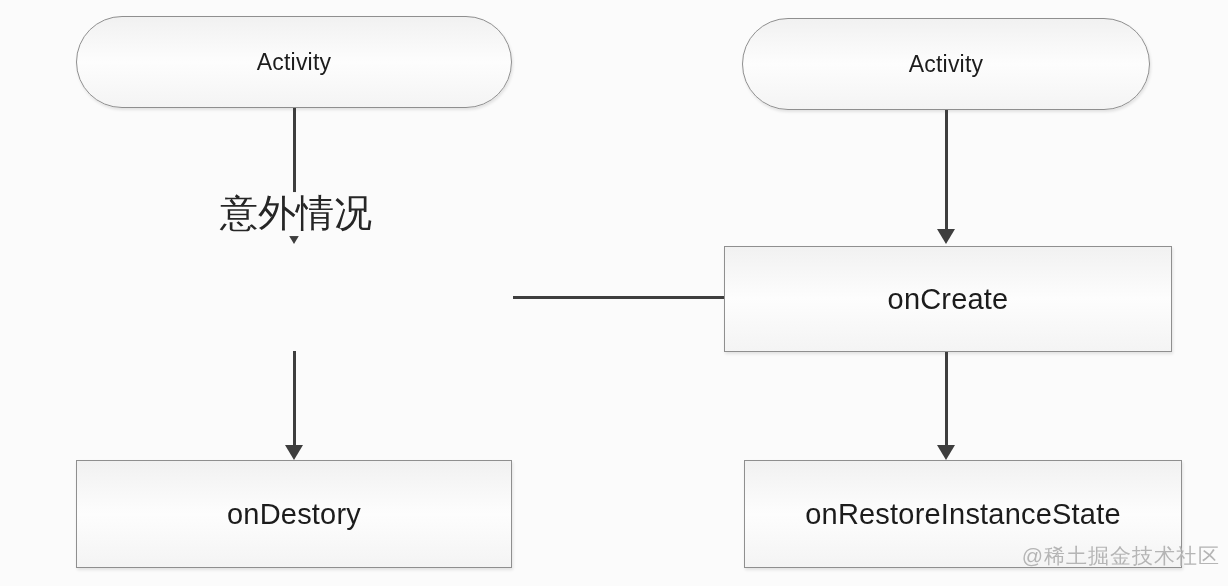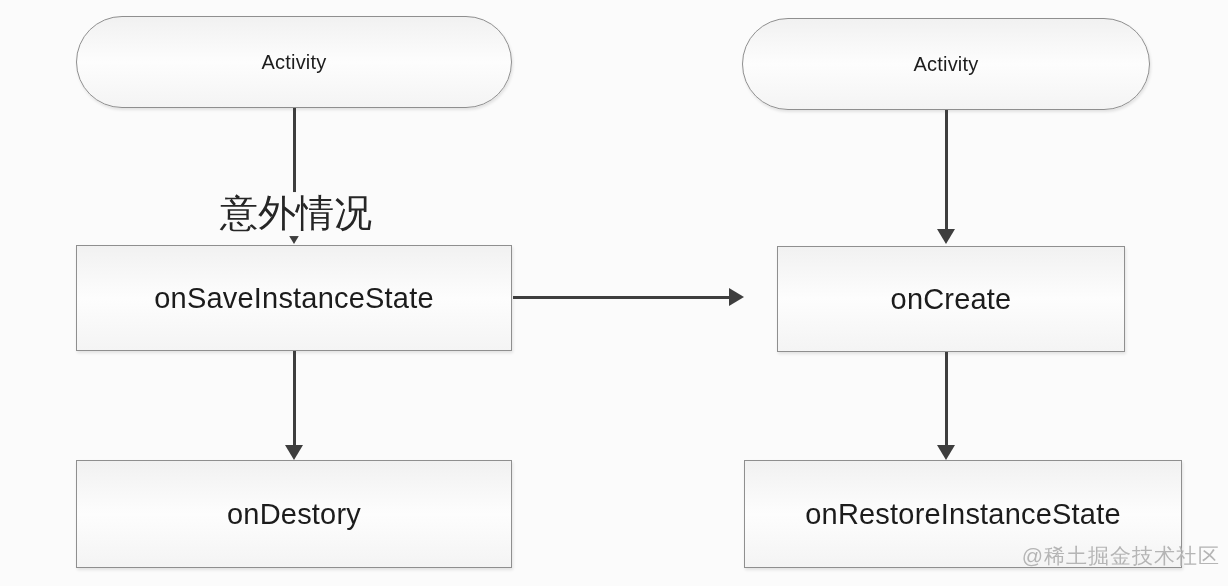--- a/index.html
+++ b/index.html
@@ -30,27 +30,27 @@
     border:1px solid var(--node-border);
     background:linear-gradient(180deg,#f1f1f1 0%,#fdfdfd 50%,#f4f4f4 100%);
     box-shadow:1px 2px 3px rgba(0,0,0,0.10);
     color:var(--text);
     font-size:29px;
     letter-spacing:0.2px;
     box-sizing:border-box;
   }
   .node.pill{
     border-radius:48px;
-    font-size:20px;
+    font-size:23px;
   }
   .pill-left  {left:76px;  top:16px;  width:436px; height:92px;}
   .pill-right {left:742px; top:18px;  width:408px; height:92px;}
   .box-save   {left:76px;  top:245px; width:436px; height:106px;}
   .box-destroy{left:76px;  top:460px; width:436px; height:108px;text-align:center;}
-  .box-create {left:777px; top:246px; width:348px; height:106px;}
+  .box-create {left:724px; top:246px; width:448px; height:106px;}
   .box-restore{left:744px; top:460px; width:438px; height:108px;}
   
   .vline{
     position:absolute;
     width:3px;
     background:var(--line);
   }
   .hline{
     position:absolute;
     height:3px;
@@ -114,23 +114,20 @@
 <div class="canvas">
 
   <div class="node pill pill-left">
     <span>Activity</span>
   </div>
 
   <div class="vline v1-left"></div>
   <div class="arrowhead-down ah1-left"></div>
   <div class="edge-label lbl-unexpected">意外情况</div>
 
-  <div class="node box-save">
-    <span>onSaveInstanceState</span>
-  </div>
 
   <div class="vline v2-left"></div>
   <div class="arrowhead-down ah2-left"></div>
 
   <div class="node box-destroy">
     <span>onDestory</span>
   </div>
 
   <div class="hline h-cross"></div>
   <div class="arrowhead-right ah-cross"></div>

